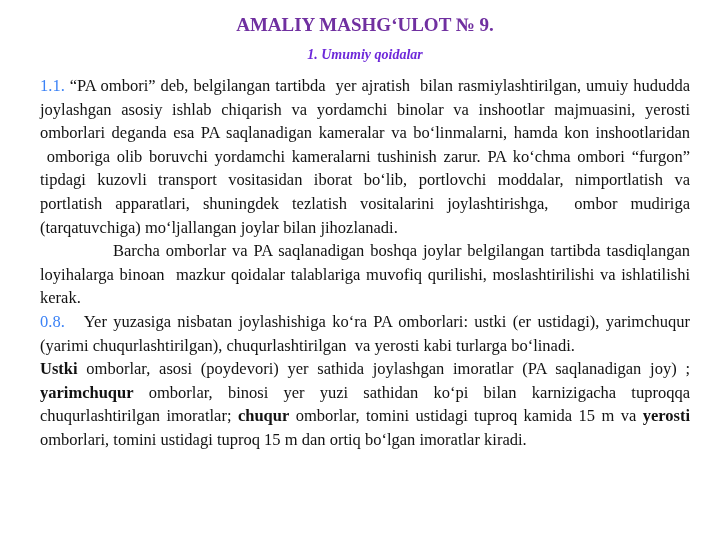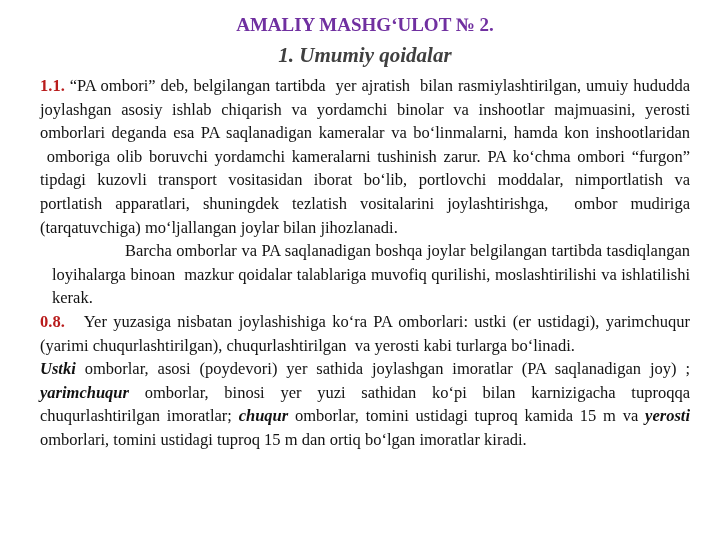--- a/index.html
+++ b/index.html
@@ -24,51 +24,49 @@
     font-size: 19px;
     line-height: 22px;
     color: #7030a0;
     margin: 0 0 6px 0;
   }
   .title-line { white-space: nowrap; }
   .subtitle {
     text-align: center;
     font-weight: bold;
     font-style: italic;
-    font-size: 21px;
+    font-size: 14px;
     line-height: 26px;
-    color: #404040;
+    color: #6d28d9;
     margin: 4px 0 6px 0;
   }
   .body-text {
     font-size: 16.5px;
     line-height: 23.6px;
     text-align: justify;
     margin: 0;
   }
   .clause-num {
-    color: #b91c1c;
-    font-weight: bold;
+    color: #3b82f6;
+    font-weight: normal;
   }
   .indent-first {
     text-indent: 73px;
-    margin-left: 12px;
   }
   .bi {
     font-weight: bold;
-    font-style: italic;
   }
 </style>
 </head>
 <body>
 
 <div class="page">
 
   <div class="title-block">
-    <div class="title-line">AMALIY MASHG‘ULOT № 2.</div>
+    <div class="title-line">AMALIY MASHG‘ULOT № 9.</div>
   </div>
 
   <div class="subtitle">1. Umumiy qoidalar</div>
 
   <p class="body-text"><span class="clause-num">1.1.</span><span> “PA ombori” deb, belgilangan tartibda &nbsp;yer ajratish &nbsp;bilan rasmiylashtirilgan, umuiy hududda joylashgan asosiy ishlab chiqarish va yordamchi binolar va inshootlar majmuasini, yerosti omborlari deganda esa PA saqlanadigan kameralar va bo‘linmalarni, hamda kon inshootlaridan &nbsp;omboriga olib boruvchi yordamchi kameralarni tushinish zarur. PA ko‘chma ombori “furgon” tipdagi kuzovli transport vositasidan iborat bo‘lib, portlovchi moddalar, nimportlatish va portlatish apparatlari, shuningdek tezlatish vositalarini joylashtirishga, &nbsp;ombor mudiriga (tarqatuvchiga) mo‘ljallangan joylar bilan jihozlanadi.</span></p>
 
   <p class="body-text indent-first">Barcha omborlar va PA saqlanadigan boshqa joylar belgilangan tartibda tasdiqlangan loyihalarga binoan &nbsp;mazkur qoidalar talablariga muvofiq qurilishi, moslashtirilishi va ishlatilishi kerak.</p>
 
   <p class="body-text"><span class="clause-num">0.8.</span><span> &nbsp;&nbsp;Yer yuzasiga nisbatan joylashishiga ko‘ra PA omborlari: ustki (er ustidagi), yarimchuqur (yarimi chuqurlashtirilgan), chuqurlashtirilgan &nbsp;va yerosti kabi turlarga bo‘linadi.</span></p>
 

